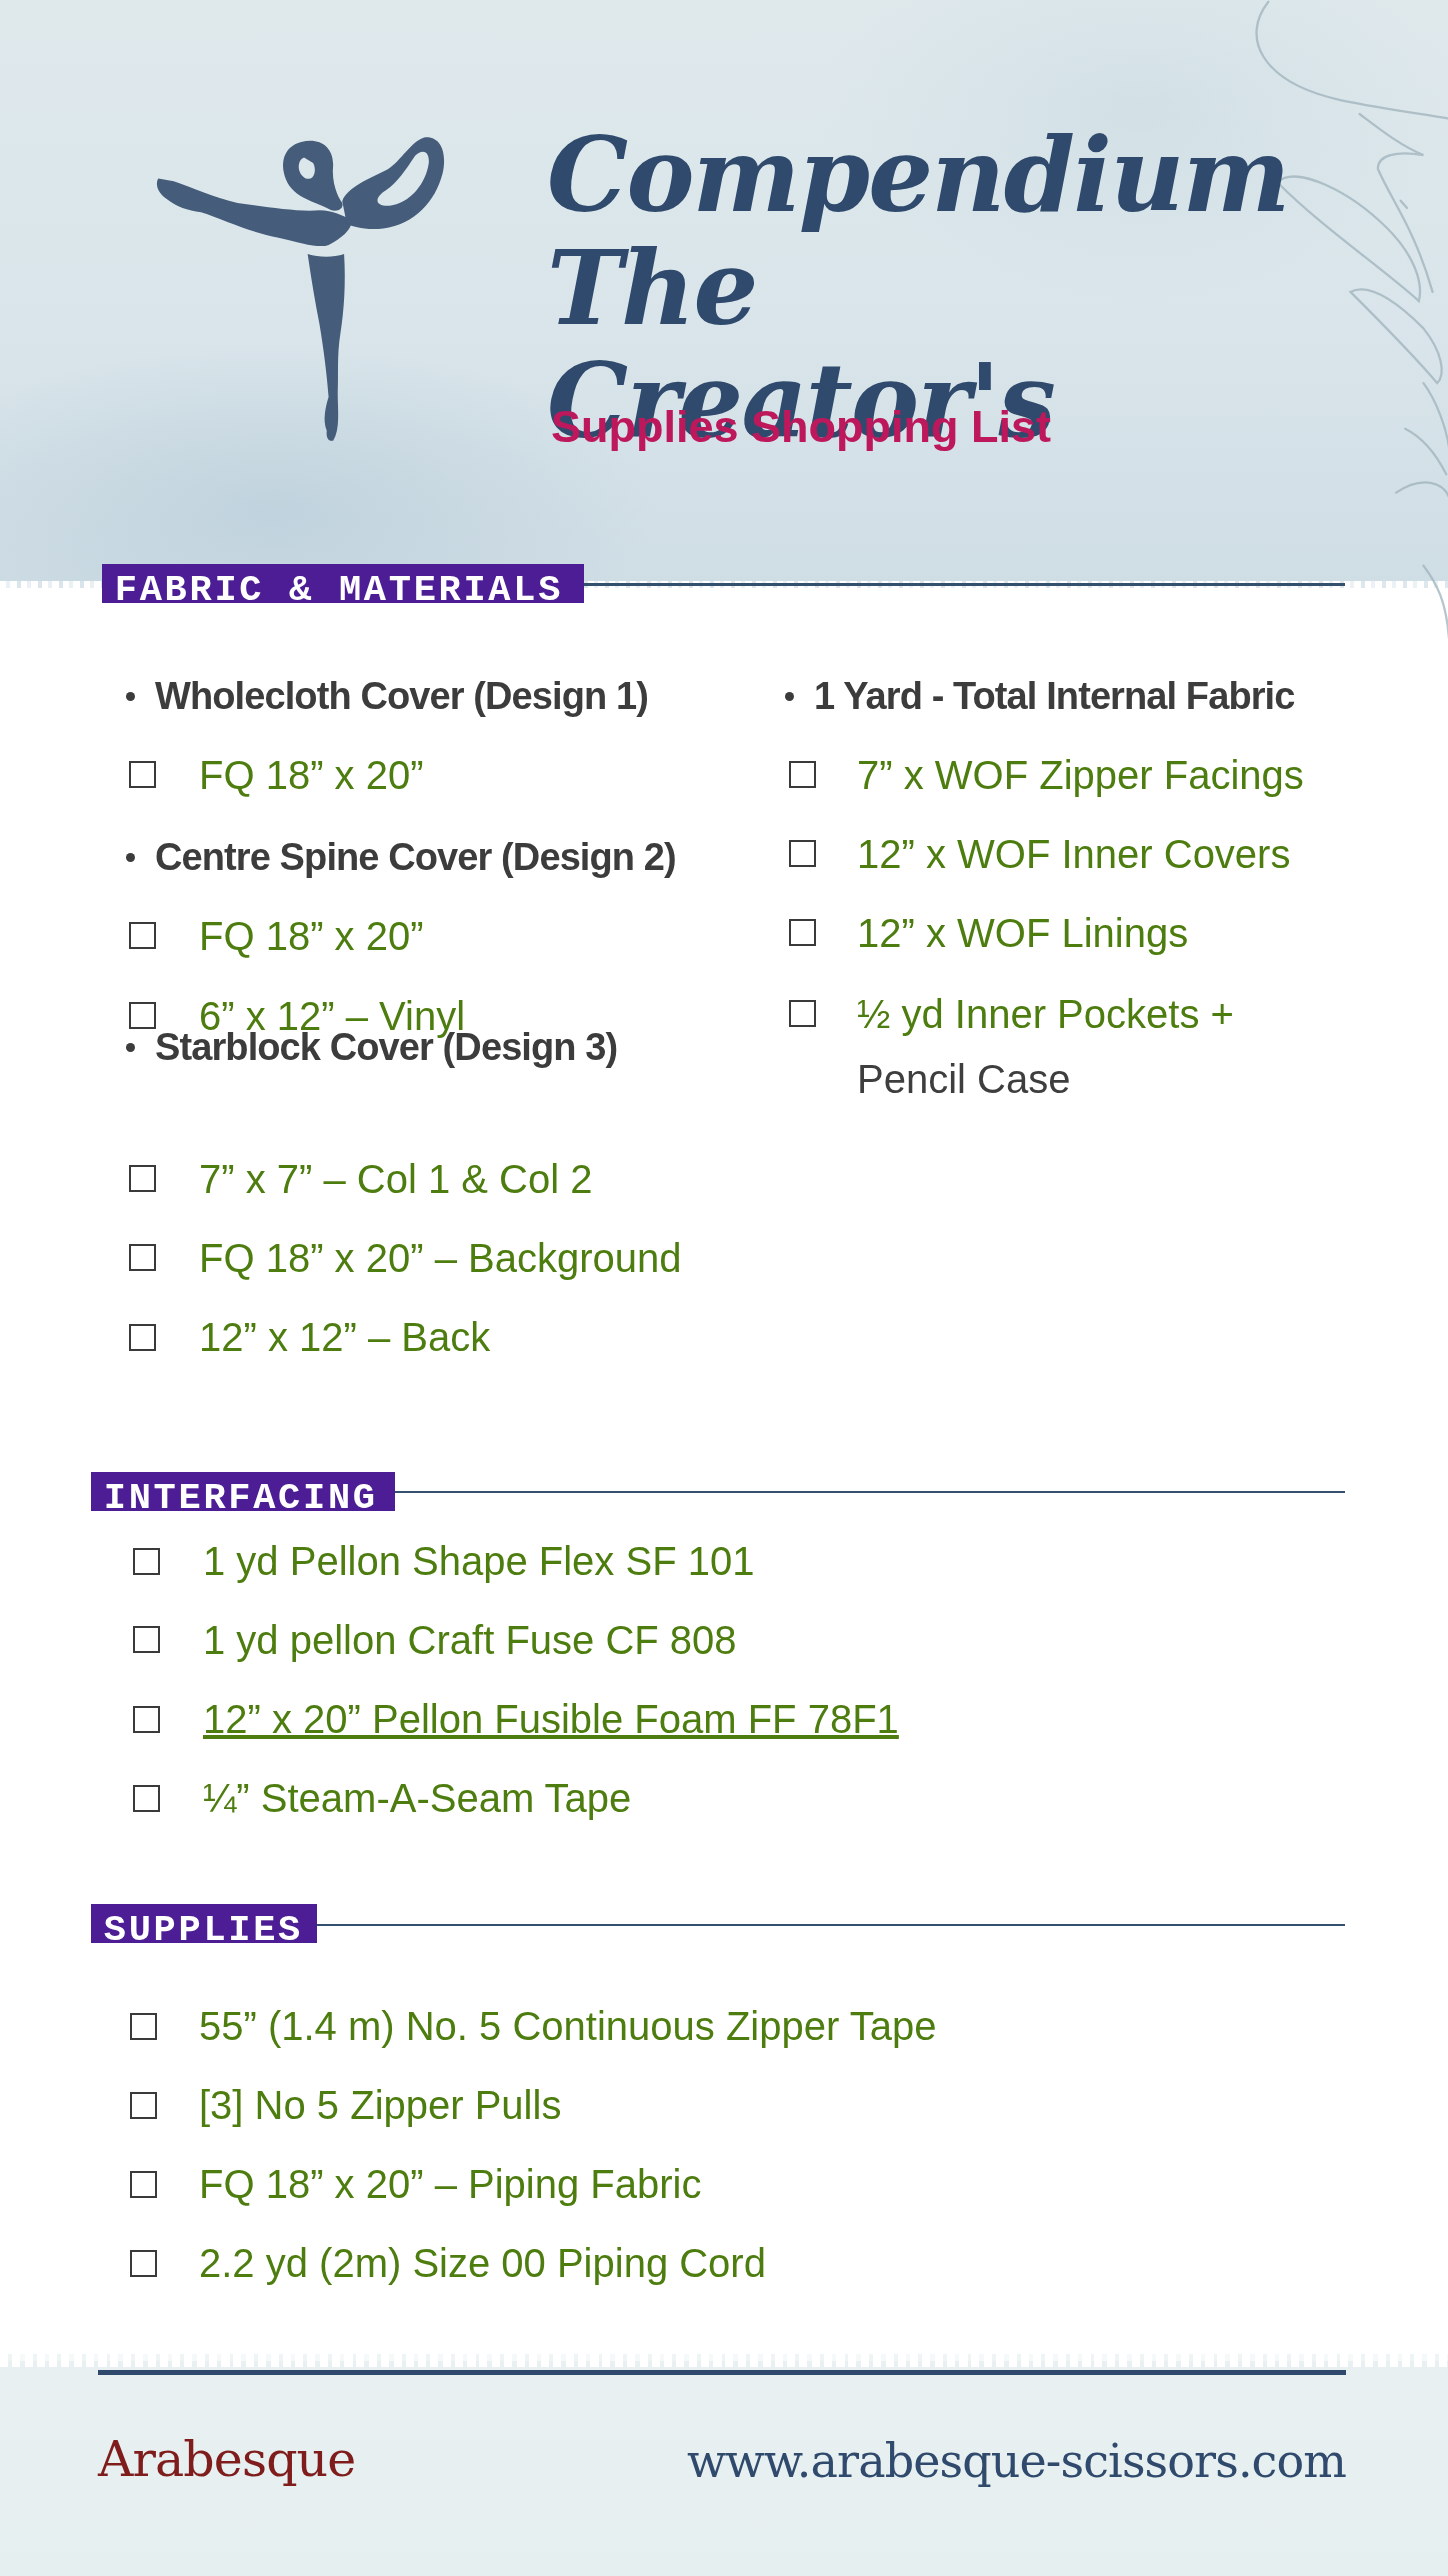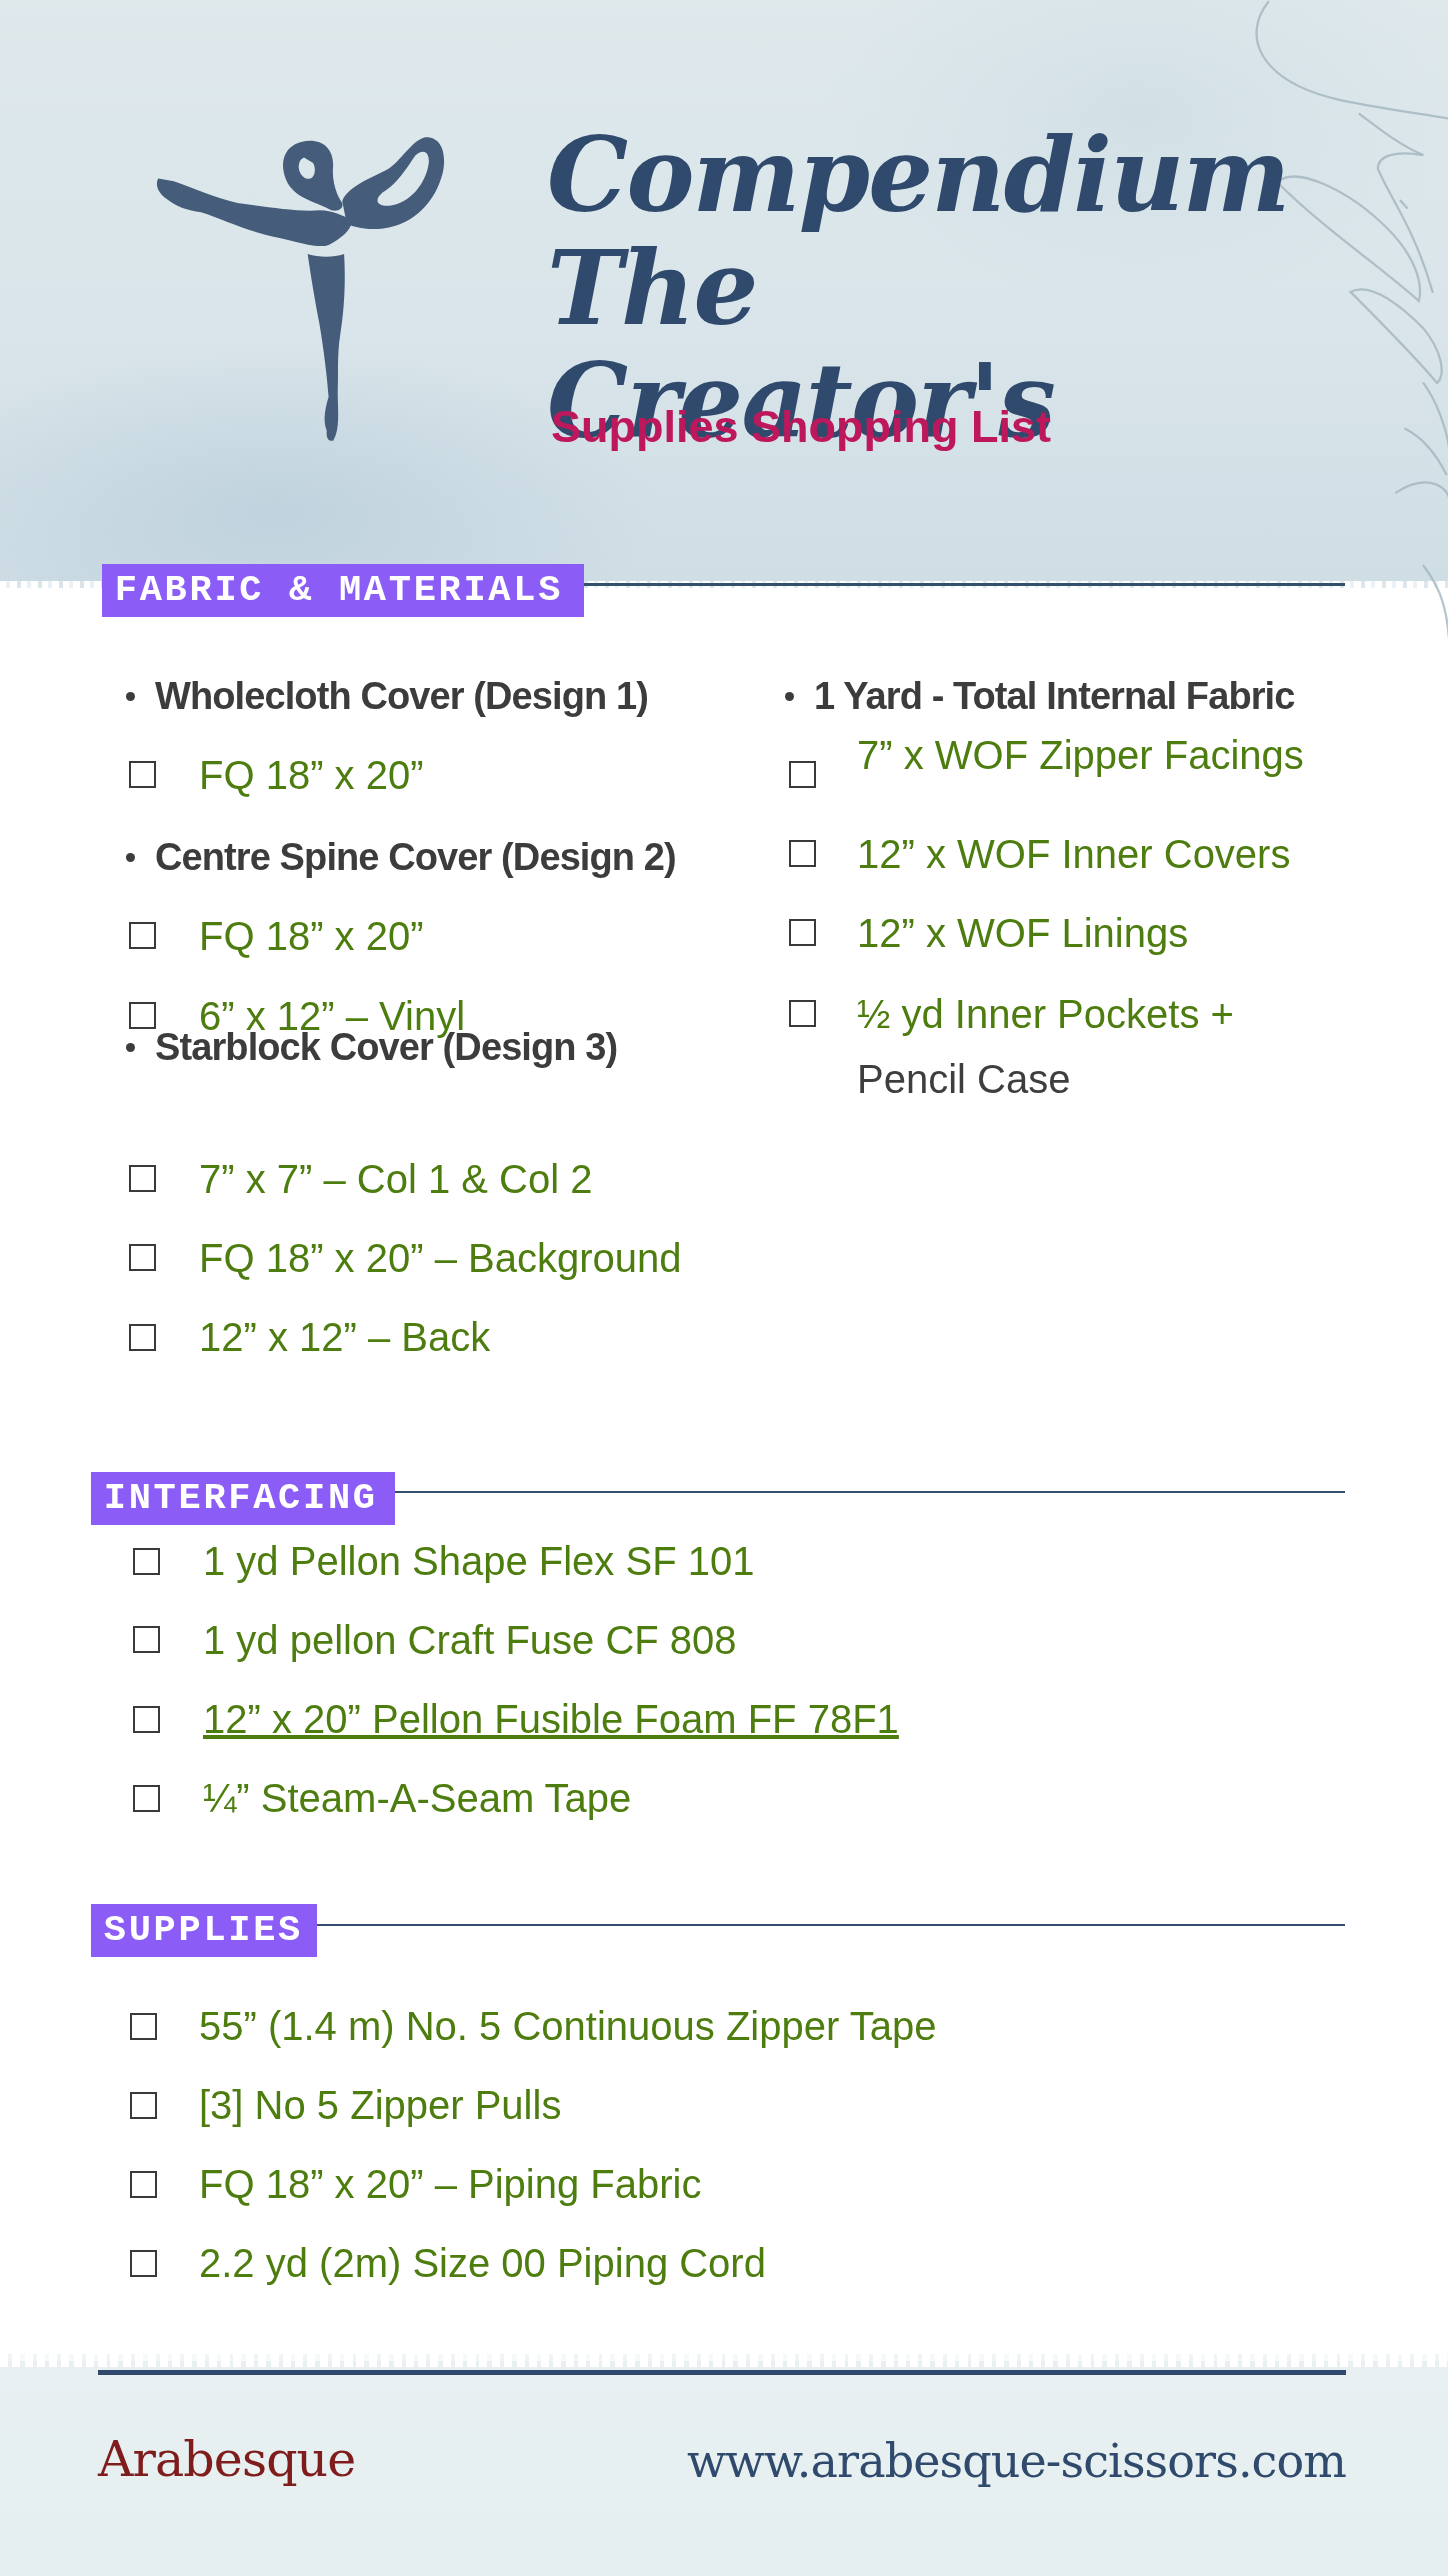--- a/index.html
+++ b/index.html
@@ -35,22 +35,22 @@
     font-family: "DejaVu Serif", "Liberation Serif", serif; font-style: italic; font-weight: bold;
     font-size: 102px; line-height: 113px; color: #2f4a6c; letter-spacing: -1.8px;
   }
   .subtitle {
     position: absolute; left: 551px; top: 401px;
     font-family: "Liberation Sans", sans-serif; font-weight: bold; font-size: 45px; color: #be185d;
   }
 
   .section-head { position: absolute; height: 53px; }
   .section-head .label {
-    position: absolute; left: 0; top: 0; height: 53px; padding: 0 12.8px;
-    background: #8b5cf6; color: #ffffff;
+    position: absolute; left: 0; top: 0; height: 39px; padding: 0 12.8px;
+    background: #4c1d95; color: #ffffff;
     font-family: "Liberation Mono", "DejaVu Sans Mono", monospace; font-weight: bold;
     font-size: 37px; line-height: 53px; letter-spacing: 2.7px; white-space: nowrap;
   }
   .section-head .rule { position: absolute; height: 2.7px; background: #34506f; }
 
   .item { position: absolute; font-size: 40px; color: #4d7c0f; white-space: nowrap; line-height: 47px; }
   .item.head { font-weight: bold; font-size: 38px; color: #3c3c3c; letter-spacing: -0.9px; }
   .item .bullet { display: inline-block; width: 9px; height: 9px; background: #3c3c3c; border-radius: 50%; vertical-align: middle; margin-right: 20px; position: relative; top: -2.7px; }
   .checkbox {
     position: absolute; width: 27px; height: 27px; border: 2.7px solid #3a3a3a; background: transparent; cursor: pointer;
@@ -132,21 +132,21 @@
 
 <div class="checkbox" style="left:129px; top:1244px;"></div>
 <div class="item" style="left:199px; top:1235px;"><span class="txt">FQ 18” x 20” – Background</span></div>
 
 <div class="checkbox" style="left:129px; top:1324px;"></div>
 <div class="item" style="left:199px; top:1314px;"><span class="txt">12” x 12” – Back</span></div>
 
 <div class="item head" style="left:785px; top:673px;"><span class="bullet"></span><span>1 Yard - Total Internal Fabric</span></div>
 
 <div class="checkbox" style="left:789px; top:761px;"></div>
-<div class="item" style="left:857px; top:732px;"><span class="txt">7” x WOF Zipper Facings</span></div>
+<div class="item" style="left:857px; top:752px;"><span class="txt">7” x WOF Zipper Facings</span></div>
 
 <div class="checkbox" style="left:789px; top:840px;"></div>
 <div class="item" style="left:857px; top:831px;"><span class="txt">12” x WOF Inner Covers</span></div>
 
 <div class="checkbox" style="left:789px; top:919px;"></div>
 <div class="item" style="left:857px; top:910px;"><span class="txt">12” x WOF Linings</span></div>
 
 <div class="checkbox" style="left:789px; top:1000px;"></div>
 <div class="item" style="left:857px; top:991px;"><span class="txt">½ yd Inner Pockets +</span></div>
 <div class="cont" style="left:857px; top:1056px;">Pencil Case</div>

